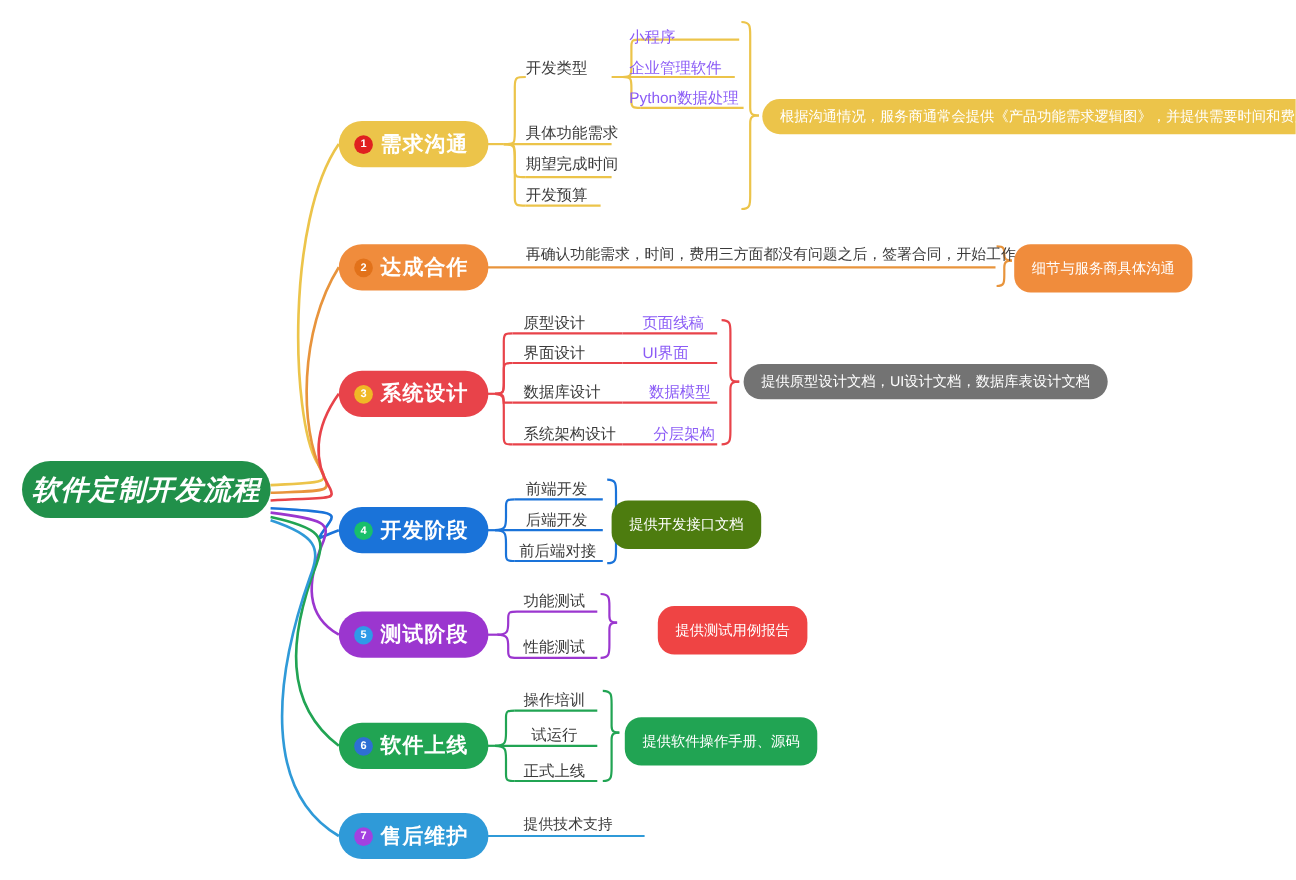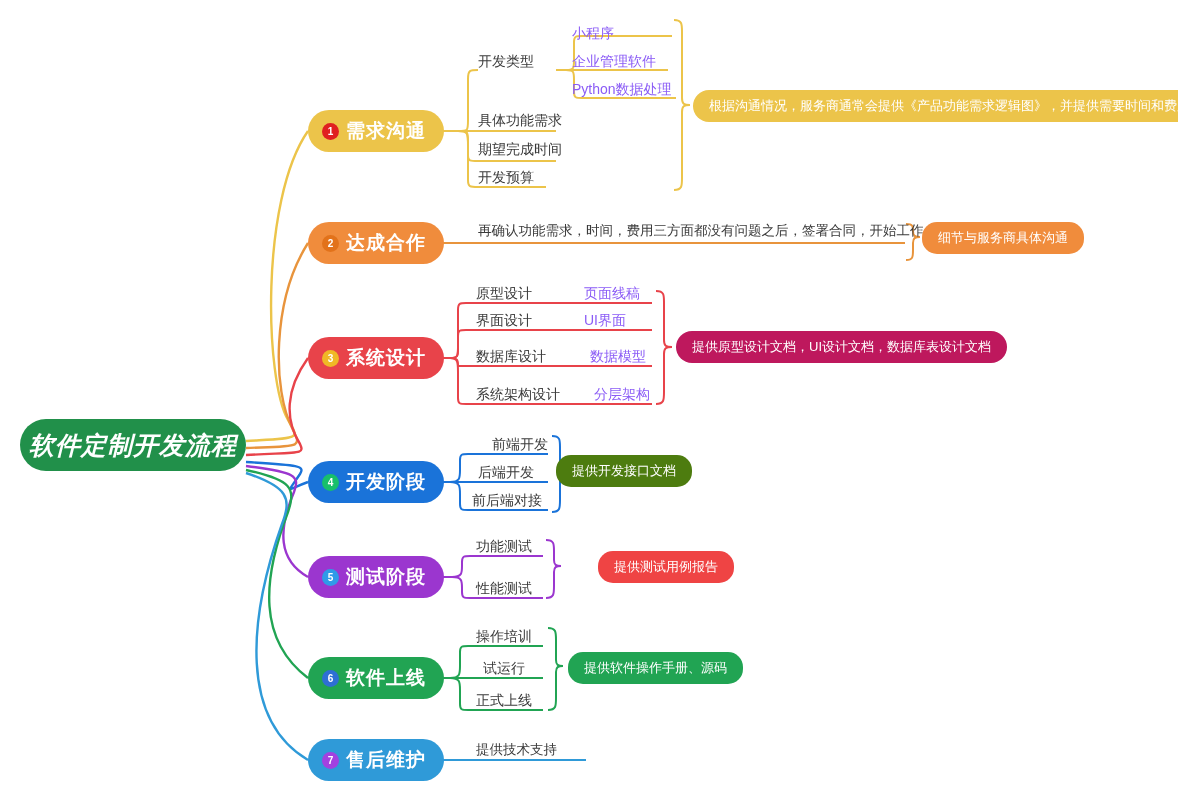--- a/index.html
+++ b/index.html
@@ -10,21 +10,21 @@
   .root{left:20px;top:419px;width:226px;height:52px;background:#21904a;border-radius:26px;
         justify-content:center;}
   .root .root-label{color:#ffffff;font-size:25px;font-weight:bold;letter-spacing:1px;font-style:italic;}
   .branch{height:42px;border-radius:21px;padding-left:14px;padding-right:18px;}
   .branch .badge{width:17px;height:17px;border-radius:50%;display:flex;align-items:center;
                  justify-content:center;font-size:10px;color:#fff;font-weight:bold;margin-right:7px;flex:0 0 auto;}
   .branch .b-label{color:#ffffff;font-size:19px;font-weight:bold;letter-spacing:1px;white-space:nowrap;}
   .sub{position:absolute;font-size:14px;color:#3a3a3a;white-space:nowrap;}
   .sub2{position:absolute;font-size:14px;color:#8b5cf6;white-space:nowrap;}
   .annot{position:absolute;font-size:13.5px;color:#3a3a3a;white-space:nowrap;}
-  .tag{position:absolute;border-radius:15px;height:32px;display:flex;align-items:center;
+  .tag{position:absolute;border-radius:15px;height:44px;display:flex;align-items:center;
        justify-content:center;padding:0 16px;color:#ffffff;font-size:13px;white-space:nowrap;}
   .tag.big{height:32px;border-radius:16px;font-size:13px;}
 </style>
 </head>
 <body>
 
 <div id="stage">
 
   <svg id="wires" viewBox="0 0 1178 800">
 
@@ -136,27 +136,27 @@
     <span class="b-label">系统设计</span>
   </div>
   <div class="sub" style="left:476px;top:285px;">原型设计</div>
   <div class="sub" style="left:476px;top:312px;">界面设计</div>
   <div class="sub" style="left:476px;top:348px;">数据库设计</div>
   <div class="sub" style="left:476px;top:386px;">系统架构设计</div>
   <div class="sub2" style="left:584px;top:285px;">页面线稿</div>
   <div class="sub2" style="left:584px;top:312px;">UI界面</div>
   <div class="sub2" style="left:590px;top:348px;">数据模型</div>
   <div class="sub2" style="left:594px;top:386px;">分层架构</div>
-  <div class="tag big" style="left:676px;top:331px;background:#be185d;">提供原型设计文档，UI设计文档，数据库表设计文档</div>
+  <div class="tag big" style="left:676px;top:331px;background:#737373;">提供原型设计文档，UI设计文档，数据库表设计文档</div>
 
   <div class="node branch" style="left:308px;top:461px;background:#1a73d9;">
     <span class="badge" style="background:#18bf6b;">4</span>
     <span class="b-label">开发阶段</span>
   </div>
-  <div class="sub" style="left:492px;top:436px;">前端开发</div>
+  <div class="sub" style="left:478px;top:436px;">前端开发</div>
   <div class="sub" style="left:478px;top:464px;">后端开发</div>
   <div class="sub" style="left:472px;top:492px;">前后端对接</div>
   <div class="tag" style="left:556px;top:455px;background:#4d7c0f;">提供开发接口文档</div>
 
   <div class="node branch" style="left:308px;top:556px;background:#9b36cf;">
     <span class="badge" style="background:#2f9ae8;">5</span>
     <span class="b-label">测试阶段</span>
   </div>
   <div class="sub" style="left:476px;top:538px;">功能测试</div>
   <div class="sub" style="left:476px;top:580px;">性能测试</div>

